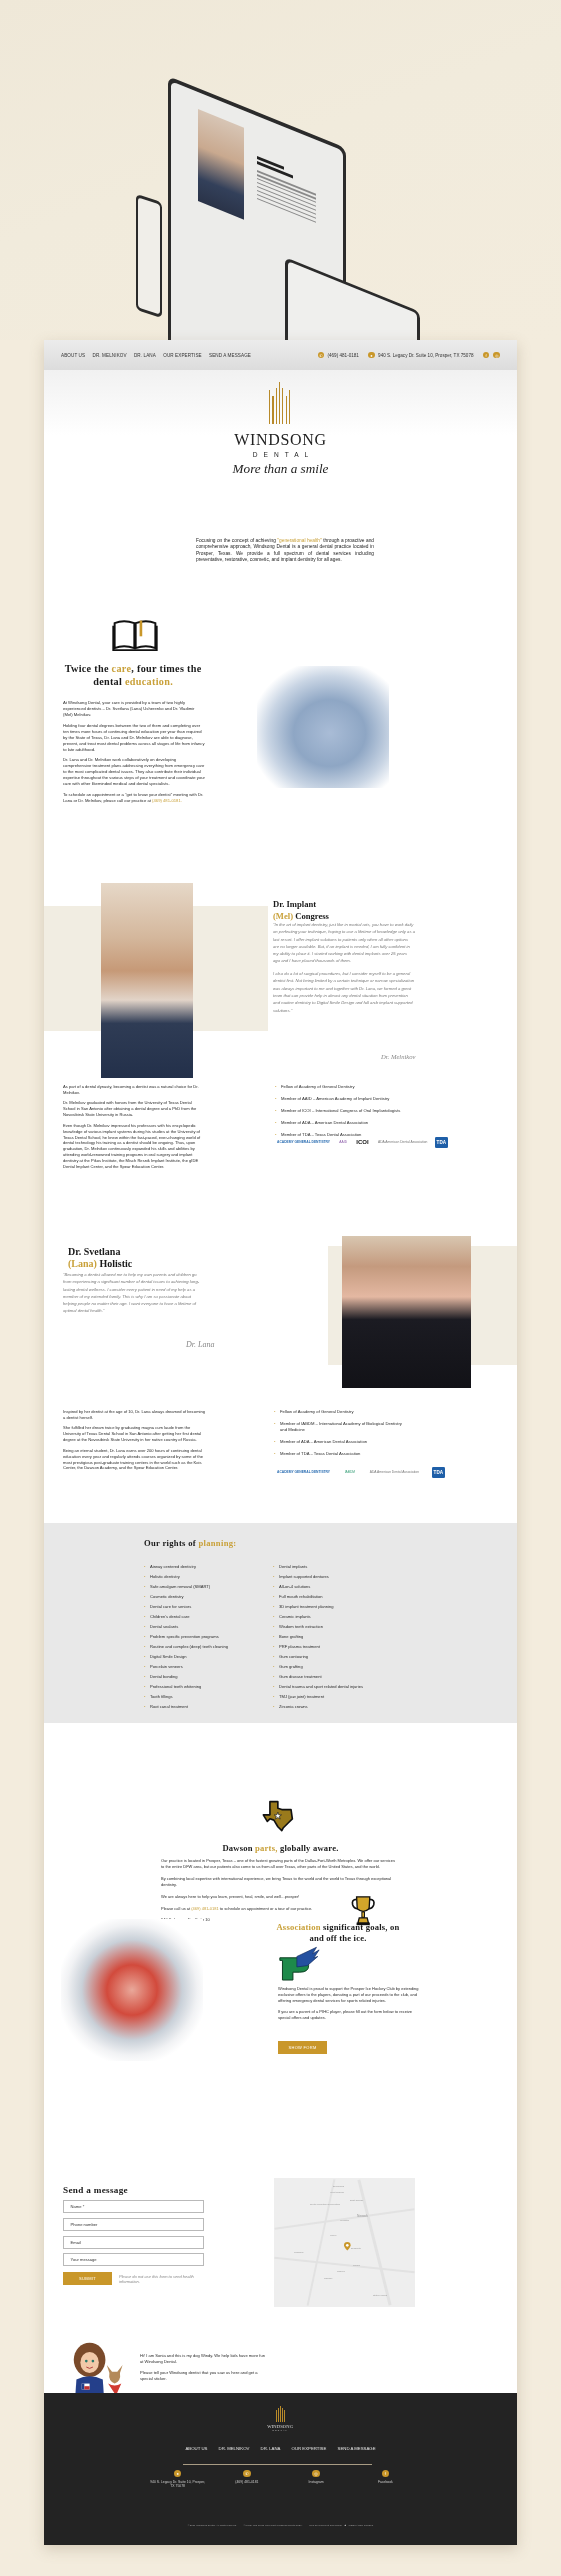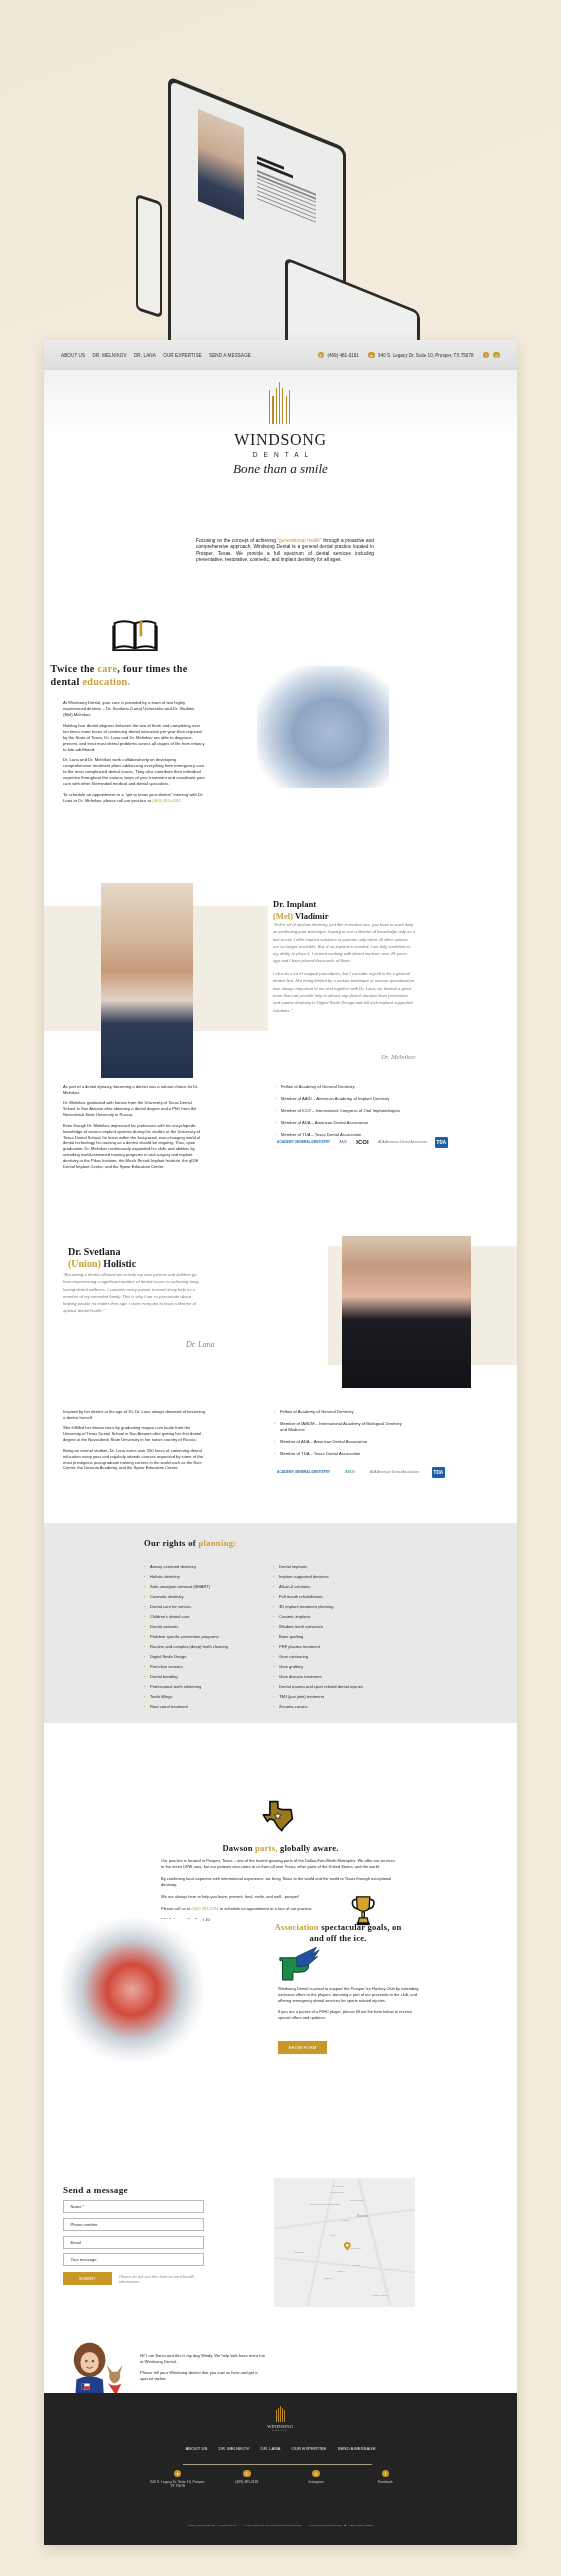--- a/index.html
+++ b/index.html
@@ -41,21 +41,21 @@
   .logo-bars i { position: absolute; bottom: 0; width: 1.3px; background: #b88a2a; }
   .logo-word { position: absolute; left: 0; width: 473px; top: 61px; font-family: "Liberation Serif", serif; font-size: 16px; letter-spacing: 0.7px; color: #222; }
   .logo-sub { position: absolute; left: 0; width: 473px; top: 81px; font-size: 6.6px; letter-spacing: 6px; color: #222; padding-left: 6px; }
   .logo-tag { position: absolute; left: 0; width: 473px; top: 91px; font-family: "Liberation Serif", serif; font-style: italic; font-size: 13.2px; color: #222; }
 
   .intro { position: absolute; left: 152px; top: 198px; width: 178px; font-size: 4.8px; line-height: 6.3px; text-align: justify; color: #222; }
   .gold { color: #c9a13a; }
 
   
   .edu-icon { position: absolute; left: 68px; top: 279px; width: 46px; height: 32px; }
-  .edu-title { position: absolute; left: 6.6px; top: 323px; width: 165px; text-align: left; font-family: "Liberation Serif", serif; font-weight: bold; font-size: 10.2px; line-height: 12.5px; color: #1a1a1a; letter-spacing: 0.3px; }
+  .edu-title { position: absolute; left: 6.6px; top: 323px; width: 165px; text-align: center; font-family: "Liberation Serif", serif; font-weight: bold; font-size: 10.2px; line-height: 12.5px; color: #1a1a1a; letter-spacing: 0.3px; }
   .edu-body { position: absolute; left: 19px; top: 360px; width: 142px; font-size: 4.2px; line-height: 6px; color: #2a2a2a; }
   .edu-body p { margin-bottom: 4.6px; }
   .surgeons { position: absolute; left: 213px; top: 326px; width: 132px; height: 122px;
               background: radial-gradient(ellipse at 55% 55%, #a9bcd6 0%, #8ea6c4 35%, #c9d5e4 60%, #ffffff 78%); }
 
   
   .mel-beige { position: absolute; left: 0; top: 566px; width: 224px; height: 125px; background: #f1ede2; }
   .mel-photo { position: absolute; left: 57px; top: 543px; width: 92px; height: 195px;
                background: linear-gradient(180deg, #e6d8c8 0%, #d4b79c 28%, #c69977 45%, #e2d4c8 60%, #2f3c55 72%, #23304a 100%); }
   .mel-name { position: absolute; left: 229px; top: 558px; font-family: "Liberation Serif", serif; font-weight: bold; font-size: 8.6px; line-height: 12px; color: #1a1a1a; }
@@ -193,21 +193,21 @@
       <i style="left:0;height:34px"></i>
         <i style="left:3.3px;height:28px"></i>
         <i style="left:6.6px;height:36px"></i>
       <i style="left:10px;height:42px"></i>
         <i style="left:13.2px;height:36px"></i>
         <i style="left:16.5px;height:28px"></i>
       <i style="left:20px;height:34px"></i>
     </div>
     <div class="logo-word">WINDSONG</div>
     <div class="logo-sub">DENTAL</div>
-    <div class="logo-tag">Bone than a smile</div>
+    <div class="logo-tag">More than a smile</div>
   </div>
 
   <div class="intro">
     <span>Focusing on the concept of achieving </span><span class="gold">"generational health"</span><span> through a proactive and comprehensive approach, Windsong Dental is a general dental practice located in Prosper, Texas. We provide a full spectrum of dental services including preventative, restorative, cosmetic, and implant dentistry for all ages.</span>
   </div>
 
   <svg class="edu-icon" viewBox="0 0 70 48">
     <path d="M4 6 Q18 0 34 6 L34 44 Q18 38 4 44 Z" fill="#fff" stroke="#111" stroke-width="3"></path>
     <path d="M66 6 Q52 0 36 6 L36 44 Q52 38 66 44 Z" fill="#fff" stroke="#111" stroke-width="3"></path>
     <path d="M2 10 L2 47 L68 47 L68 10" fill="none" stroke="#111" stroke-width="3"></path>
@@ -221,21 +221,21 @@
     <p>Holding four dental degrees between the two of them and completing over ten times more hours of continuing dental education per year than required by the State of Texas, Dr. Lana and Dr. Melnikov are able to diagnose, prevent, and treat most dental problems across all stages of life from infancy to late adulthood.</p>
     <p>Dr. Lana and Dr. Melnikov work collaboratively on developing comprehensive treatment plans addressing everything from emergency care to the most complicated dental issues. They also contribute their individual expertise throughout the various steps of your treatment and coordinate your care with other likeminded medical and dental specialists.</p>
     <p><span>To schedule an appointment or a "get to know your dentist" meeting with Dr. Lana or Dr. Melnikov, please call our practice at </span><span class="gold">(469) 481-0181.</span></p>
   </div>
   <div class="surgeons"></div>
 
   <div class="mel-beige"></div>
   <div class="mel-photo"></div>
   <div class="mel-name">
     <div>Dr. Implant</div>
-    <div><span class="gold">(Mel)</span><span> Vladimir</span></div>
+    <div><span class="gold">(Mel)</span><span> Congress</span></div>
   </div>
   <div class="mel-quote quote">
     <p>"In the art of implant dentistry, just like in martial arts, you have to work daily on perfecting your technique, hoping to use a lifetime of knowledge only as a last resort. I offer implant solutions to patients only when all other options are no longer available. But, if an implant is needed, I am fully confident in my ability to place it. I started working with dental implants over 25 years ago and I have placed thousands of them.</p>
     <p>I also do a lot of surgical procedures, but I consider myself to be a general dentist first. Not being limited by a certain technique or narrow specialization was always important to me and together with Dr. Lana, we formed a great team that can provide help in almost any dental situation from prevention and routine dentistry to Digital Smile Design and full arch implant supported solutions."</p>
   </div>
   <div class="sig" style="left:337px;top:713px">Dr. Melnikov</div>
   <div class="mel-bio">
     <p>As part of a dental dynasty, becoming a dentist was a natural choice for Dr. Melnikov.</p>
     <p>Dr. Melnikov graduated with honors from the University of Texas Dental School in San Antonio after obtaining a dental degree and a PhD from the Novosibirsk State University in Russia.</p>
     <p>Even though Dr. Melnikov impressed his professors with his encyclopedic knowledge of various implant systems during his studies at the University of Texas Dental School, he knew within the fast-paced, ever-changing world of dental technology his training as a dentist should be ongoing. Thus, upon graduation, Dr. Melnikov continuously expanded his skills and abilities by attending world-renowned training programs in oral surgery and implant dentistry at the Pikos Institute, the Misch Resnik Implant Institute, the gIDE Dental Implant Center, and the Spear Education Center.</p>
@@ -252,21 +252,21 @@
     <span class="badge" style="color:#8a5aa8">AAID</span>
     <span class="badge" style="color:#111;font-weight:bold;font-size:6px">ICOI</span>
     <span class="badge" style="color:#777">ADA American Dental Association</span>
     <span class="badge" style="background:#1e5fa8;color:#fff;font-weight:bold;font-size:4.6px">TDA</span>
   </div>
 
   <div class="lana-beige"></div>
   <div class="lana-photo"></div>
   <div class="lana-name">
     <div>Dr. Svetlana</div>
-    <div><span class="gold">(Union)</span><span> Holistic</span></div>
+    <div><span class="gold">(Lana)</span><span> Holistic</span></div>
   </div>
   <div class="lana-quote quote">"Becoming a dentist allowed me to help my own parents and children go from experiencing a significant number of dental issues to achieving long-lasting dental wellness. I consider every patient in need of my help as a member of my extended family. This is why I am so passionate about helping people no matter their age. I want everyone to have a lifetime of optimal dental health."</div>
   <div class="sig" style="left:142px;top:1000px;font-size:8px">Dr. Lana</div>
   <div class="lana-bio">
     <p>Inspired by her dentist at the age of 10, Dr. Lana always dreamed of becoming a dentist herself.</p>
     <p>She fulfilled her dream twice by graduating magna cum laude from the University of Texas Dental School in San Antonio after getting her first dental degree at the Novosibirsk State University in her native country of Russia.</p>
     <p>Being an eternal student, Dr. Lana earns over 200 hours of continuing dental education every year and regularly attends courses organized by some of the most prestigious post-graduate training centers in the world such as the Kois Center, the Dawson Academy, and the Spear Education Center.</p>
   </div>
   <ul class="creds" style="left:230px;top:1069px;width:132px">
     <li>Fellow of Academy of General Dentistry</li>
@@ -334,21 +334,21 @@
 
   <svg class="trophy" viewBox="0 0 40 48">
     <path d="M10 4 L30 4 L29 22 Q20 30 11 22 Z" fill="#d2a52a" stroke="#111" stroke-width="2"></path>
     <path d="M10 8 Q2 8 4 16 Q6 22 12 22" fill="none" stroke="#111" stroke-width="2.5"></path>
     <path d="M30 8 Q38 8 36 16 Q34 22 28 22" fill="none" stroke="#111" stroke-width="2.5"></path>
     <rect x="18" y="27" width="4" height="8" fill="#d2a52a" stroke="#111" stroke-width="1.5"></rect>
     <path d="M12 44 L14 36 L26 36 L28 44 Z" fill="#d2a52a" stroke="#111" stroke-width="2"></path>
     <rect x="10" y="43" width="20" height="4" fill="#111"></rect>
   </svg>
   <div class="hockey-photo"></div>
-  <div class="hockey-title"><span class="gold">Association</span><span> spectacular goals, on and off the ice.</span></div>
+  <div class="hockey-title"><span class="gold">Association</span><span> significant goals, on and off the ice.</span></div>
   <svg class="pihc-logo" viewBox="0 0 65 55">
     <path d="M4 18 L34 18 Q48 18 48 30 Q48 40 34 40 L24 40 L24 52 L8 52 L8 22 L4 22 Z" fill="#1d8a4a" stroke="#0d3d22" stroke-width="1.5"></path>
     <path d="M30 16 L60 2 L54 12 L64 6 L56 18 L62 16 L46 30 L30 32 Z" fill="#2450a0" stroke="#112a5c" stroke-width="1"></path>
   </svg>
   <div class="hockey-body">
     <p>Windsong Dental is proud to support the Prosper Ice Hockey Club by extending exclusive offers to the players, donating a part of our proceeds to the club, and offering emergency dental services for sports related injuries.</p>
     <p>If you are a parent of a PIHC player, please fill out the form below to receive special offers and  updates.</p>
   </div>
   <div class="btn-gold" style="left:234px;top:1701px;width:49px;height:12.5px">SHOW FORM</div>
 

